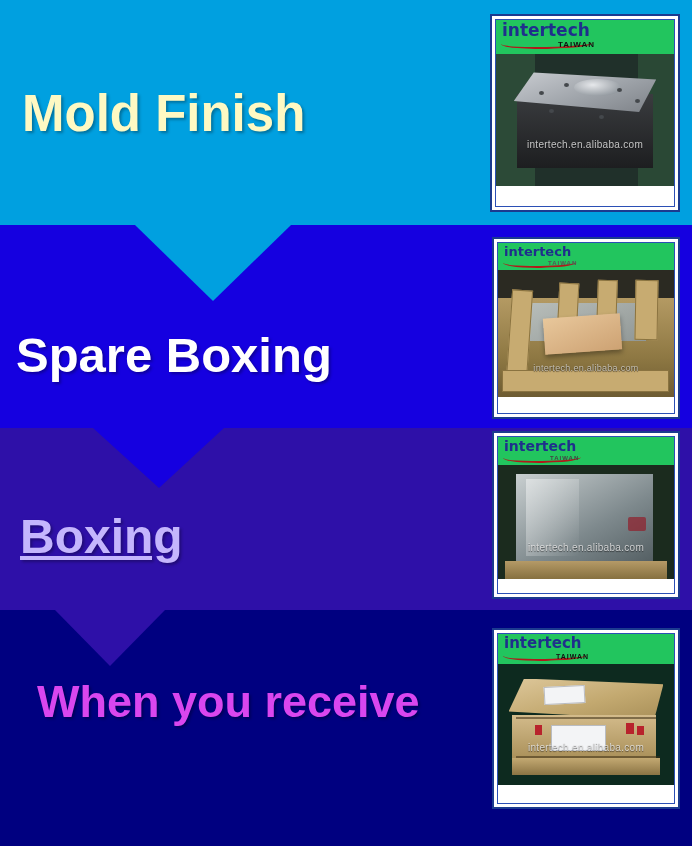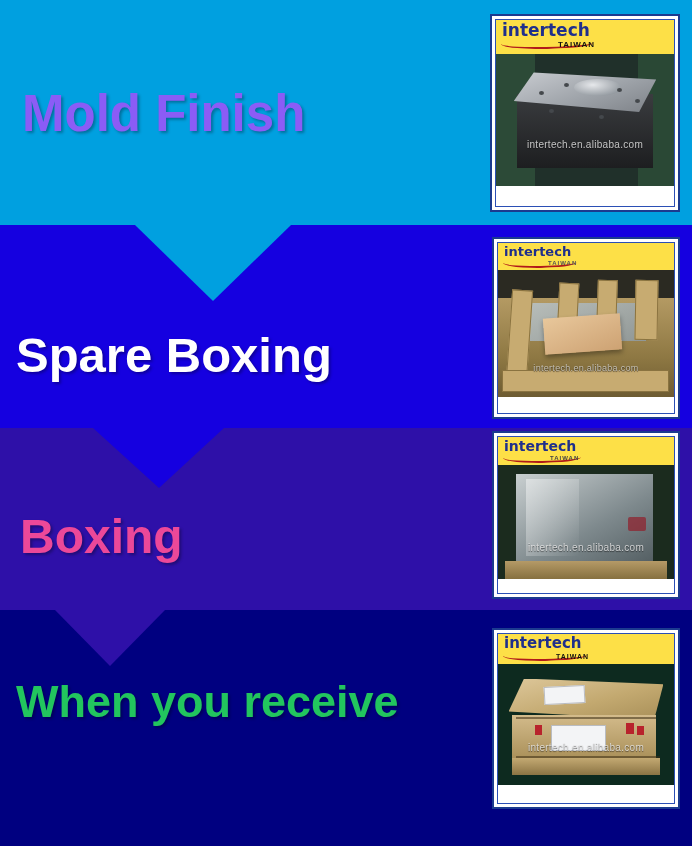--- a/index.html
+++ b/index.html
@@ -59,21 +59,21 @@
     overflow:hidden;
   }
   #thumb-1{left:490px;top:14px;width:190px;height:198px;}
   #thumb-2{left:492px;top:237px;width:188px;height:182px;}
   #thumb-3{left:492px;top:431px;width:188px;height:168px;}
   #thumb-4{left:492px;top:628px;width:188px;height:181px;}
 
   
   .logo-strip{
     position:relative;
-    background:#fde047;
+    background:#22c55e;
     flex:0 0 auto;
     padding:2px 0 1px 6px;
     box-sizing:border-box;
   }
   #thumb-1 .logo-strip{height:34px;}
   #thumb-2 .logo-strip{height:27px;}
   #thumb-3 .logo-strip{height:28px;}
   #thumb-4 .logo-strip{height:30px;}
 
   .logo-word{
@@ -234,24 +234,24 @@
   <svg class="chevron" id="chev-1" viewBox="0 0 156 76" preserveAspectRatio="none">
     <polygon points="0,0 156,0 78,76" fill="#00a0e0"></polygon>
   </svg>
   <svg class="chevron" id="chev-2" viewBox="0 0 131 60" preserveAspectRatio="none">
     <polygon points="0,0 131,0 66,60" fill="#1500e0"></polygon>
   </svg>
   <svg class="chevron" id="chev-3" viewBox="0 0 110 56" preserveAspectRatio="none">
     <polygon points="0,0 110,0 55,56" fill="#2e10a8"></polygon>
   </svg>
 
-  <div class="title" id="title-1" style="color: #8b5cf6;">Mold Finish</div>
+  <div class="title" id="title-1" style="color: #fef9c3;">Mold Finish</div>
   <div class="title" id="title-2" style="color: rgb(255, 255, 255);">Spare Boxing</div>
-  <div class="title" id="title-3" style="color: #ec4899;">Boxing</div>
-  <div class="title" id="title-4" style="color: #22c55e;">When you receive</div>
+  <div class="title" id="title-3" style="color: #c4b5fd; text-decoration: underline;">Boxing</div>
+  <div class="title" id="title-4" style="color: #d946ef; margin-left: 21px;">When you receive</div>
 
   <div class="thumb" id="thumb-1" style="border-color: rgb(27, 58, 143);">
     <div class="thumb-inner">
 
       <div class="logo-strip">
         <span class="logo-word" style="color: rgb(31, 47, 140);">intertech</span>
         <span class="logo-swoosh" style="border-bottom-color: rgb(177, 26, 26);"></span>
         <span class="logo-sub">TAIWAN</span>
       </div>
 

